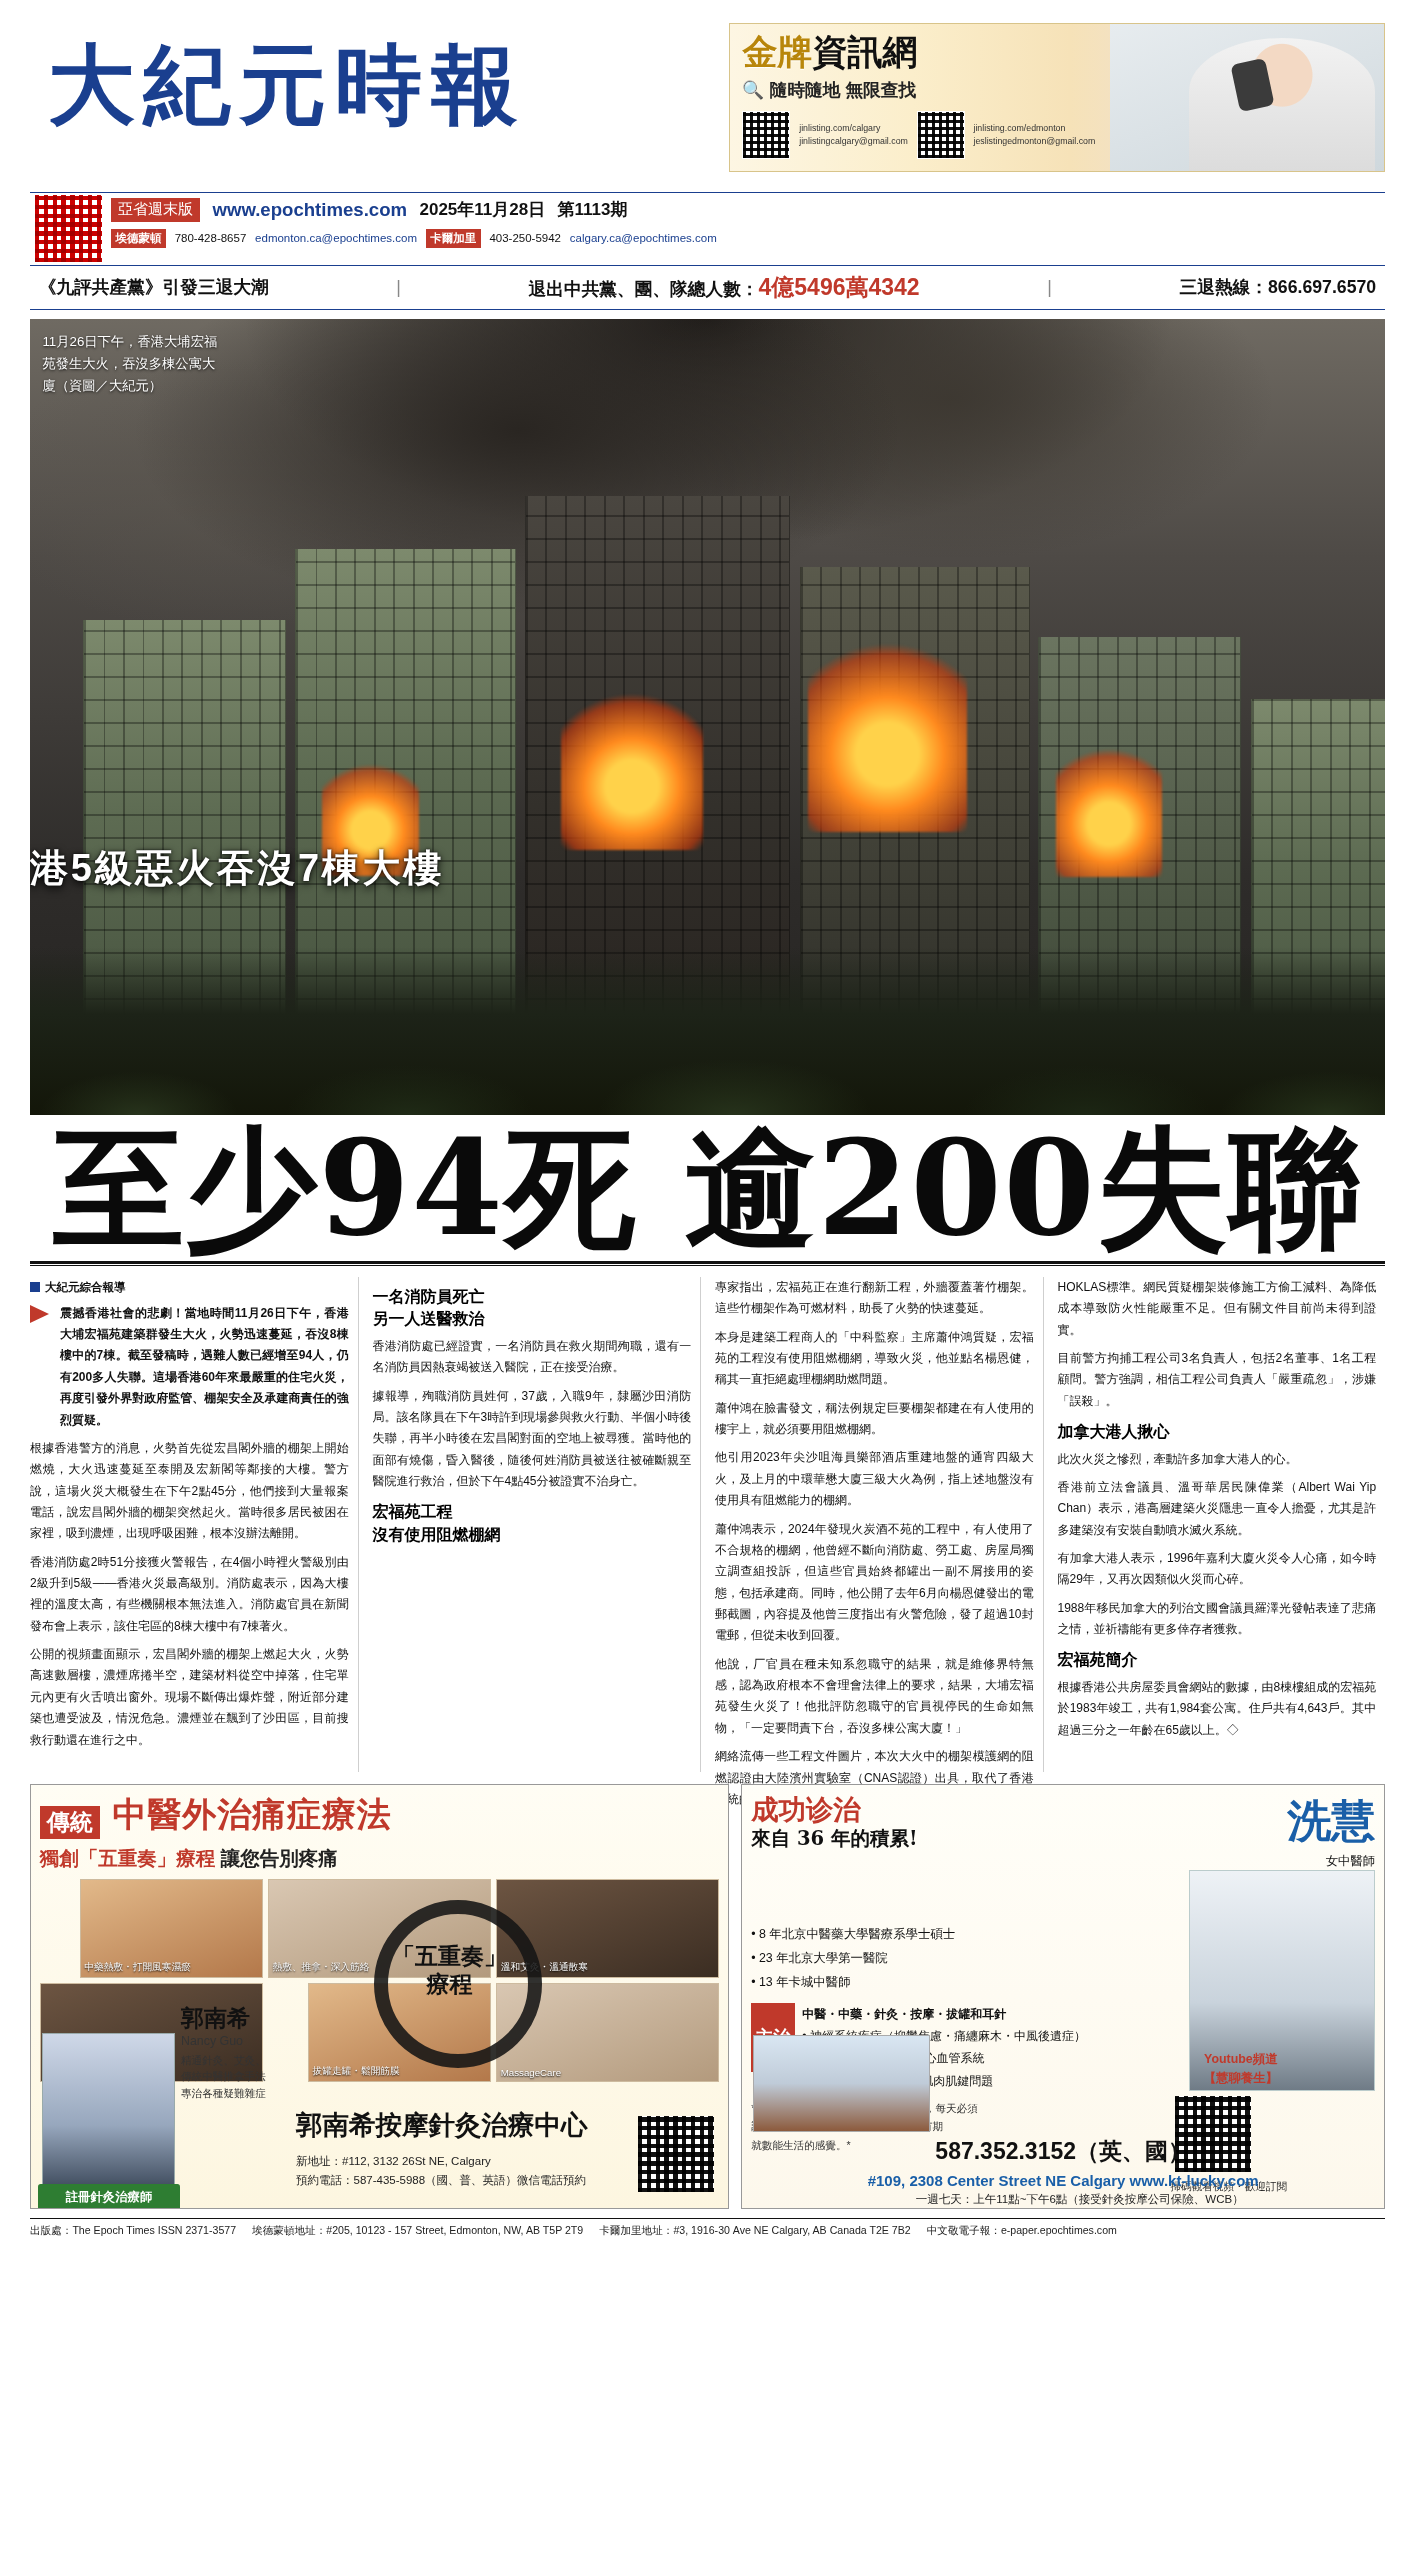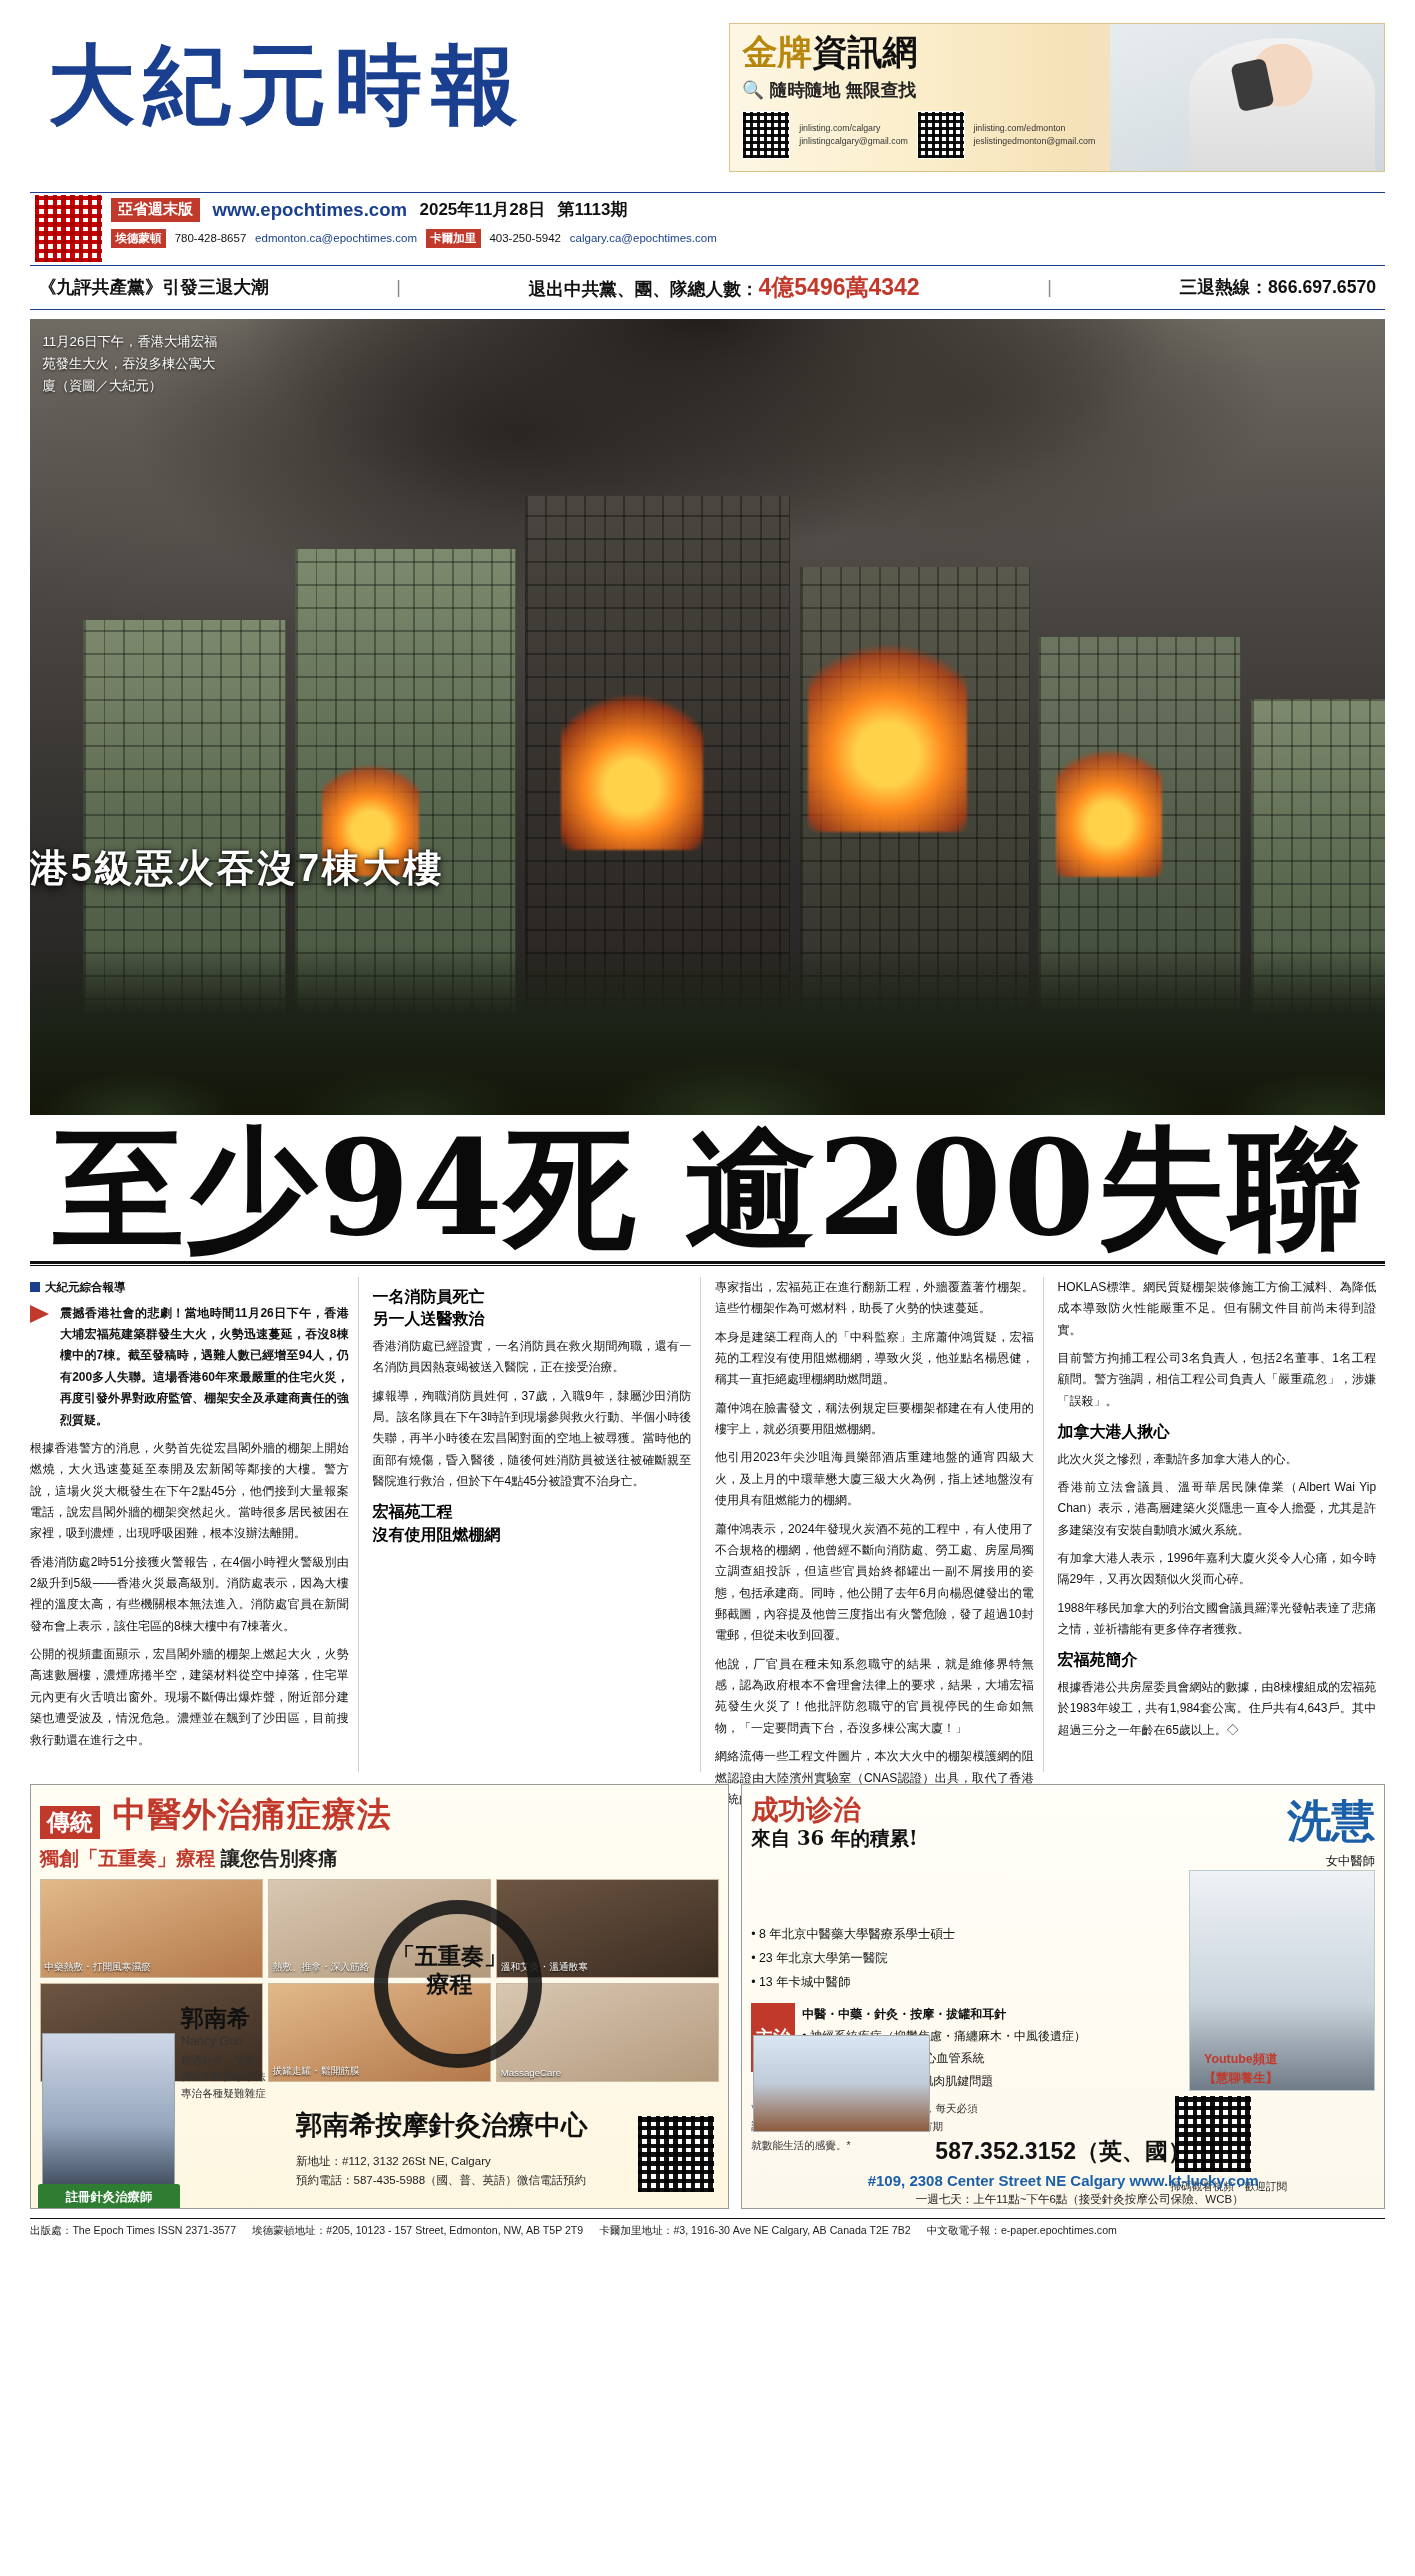--- a/index.html
+++ b/index.html
@@ -117,21 +117,21 @@
     width: 67px; height: 67px; margin: 2.7px 8.8px 0 5.3px;
     background:
       repeating-linear-gradient(0deg,#c00 0 4.4px,#fff 4.4px 8.8px),
       repeating-linear-gradient(90deg,#c00 0 4.4px,#fff 4.4px 8.8px);
     background-blend-mode: multiply;
     flex: 0 0 auto;
   }
   .infomid { flex: 1; padding-top: 5.3px; }
   .inforow1 { display: flex; align-items: center; gap: 12.4px; font-size: 17px; }
   .badge-red {
-    background: #c0392b; color: #fff; font-weight: bold;
+    background: #c0392b; color: #fff; font-weight: normal;
     padding: 2.7px 7px; font-size: 15px;
   }
   .url { color: #1a3f8f; font-weight: bold; font-size: 18.6px; }
   .dateline { font-weight: bold; font-size: 17px; color: #111; }
   .issue { font-weight: bold; font-size: 17px; color: #111; }
   .inforow2 { display: flex; gap: 8.8px; font-size: 11.5px; margin-top: 7px; align-items: center; flex-wrap: wrap; }
   .tagbox { background:#c0392b; color:#fff; padding:1.8px 4.4px; font-weight:bold; }
   .mailblue { color:#1a3f8f; }
 
   
@@ -334,21 +334,21 @@
   .ph {
     background: linear-gradient(160deg,#d9c7b2,#b39a7d);
     position: relative;
     border: 0.9px solid #cdbb9f;
   }
   .ph span {
     position: absolute; left: 3.5px; bottom: 2.7px;
     font-size: 9.7px; color: #fff; text-shadow: 0 0.9px 1.8px #000;
   }
   .ph.dark { background: linear-gradient(160deg,#6d5542,#3b2d22); }
-  .ph.warm { background: linear-gradient(160deg,#e2b98a,#b3784a); }
+  .ph.warm { background: linear-gradient(160deg,#e2b98a,#b3784a); margin-left: 40px; }
   .circle-ribbon {
     position:absolute; right: 186px; top: 115px;
     width: 168px; height: 168px; border-radius: 50%;
     border: 14px solid rgba(20,20,20,.88);
     pointer-events:none;
   }
   .five-tone {
     position:absolute; right: 221px; top: 157px;
     font-family:"DejaVu Serif", serif; font-weight:bold;
     font-size: 23px; color:#111; text-align:center; line-height:1.2;

